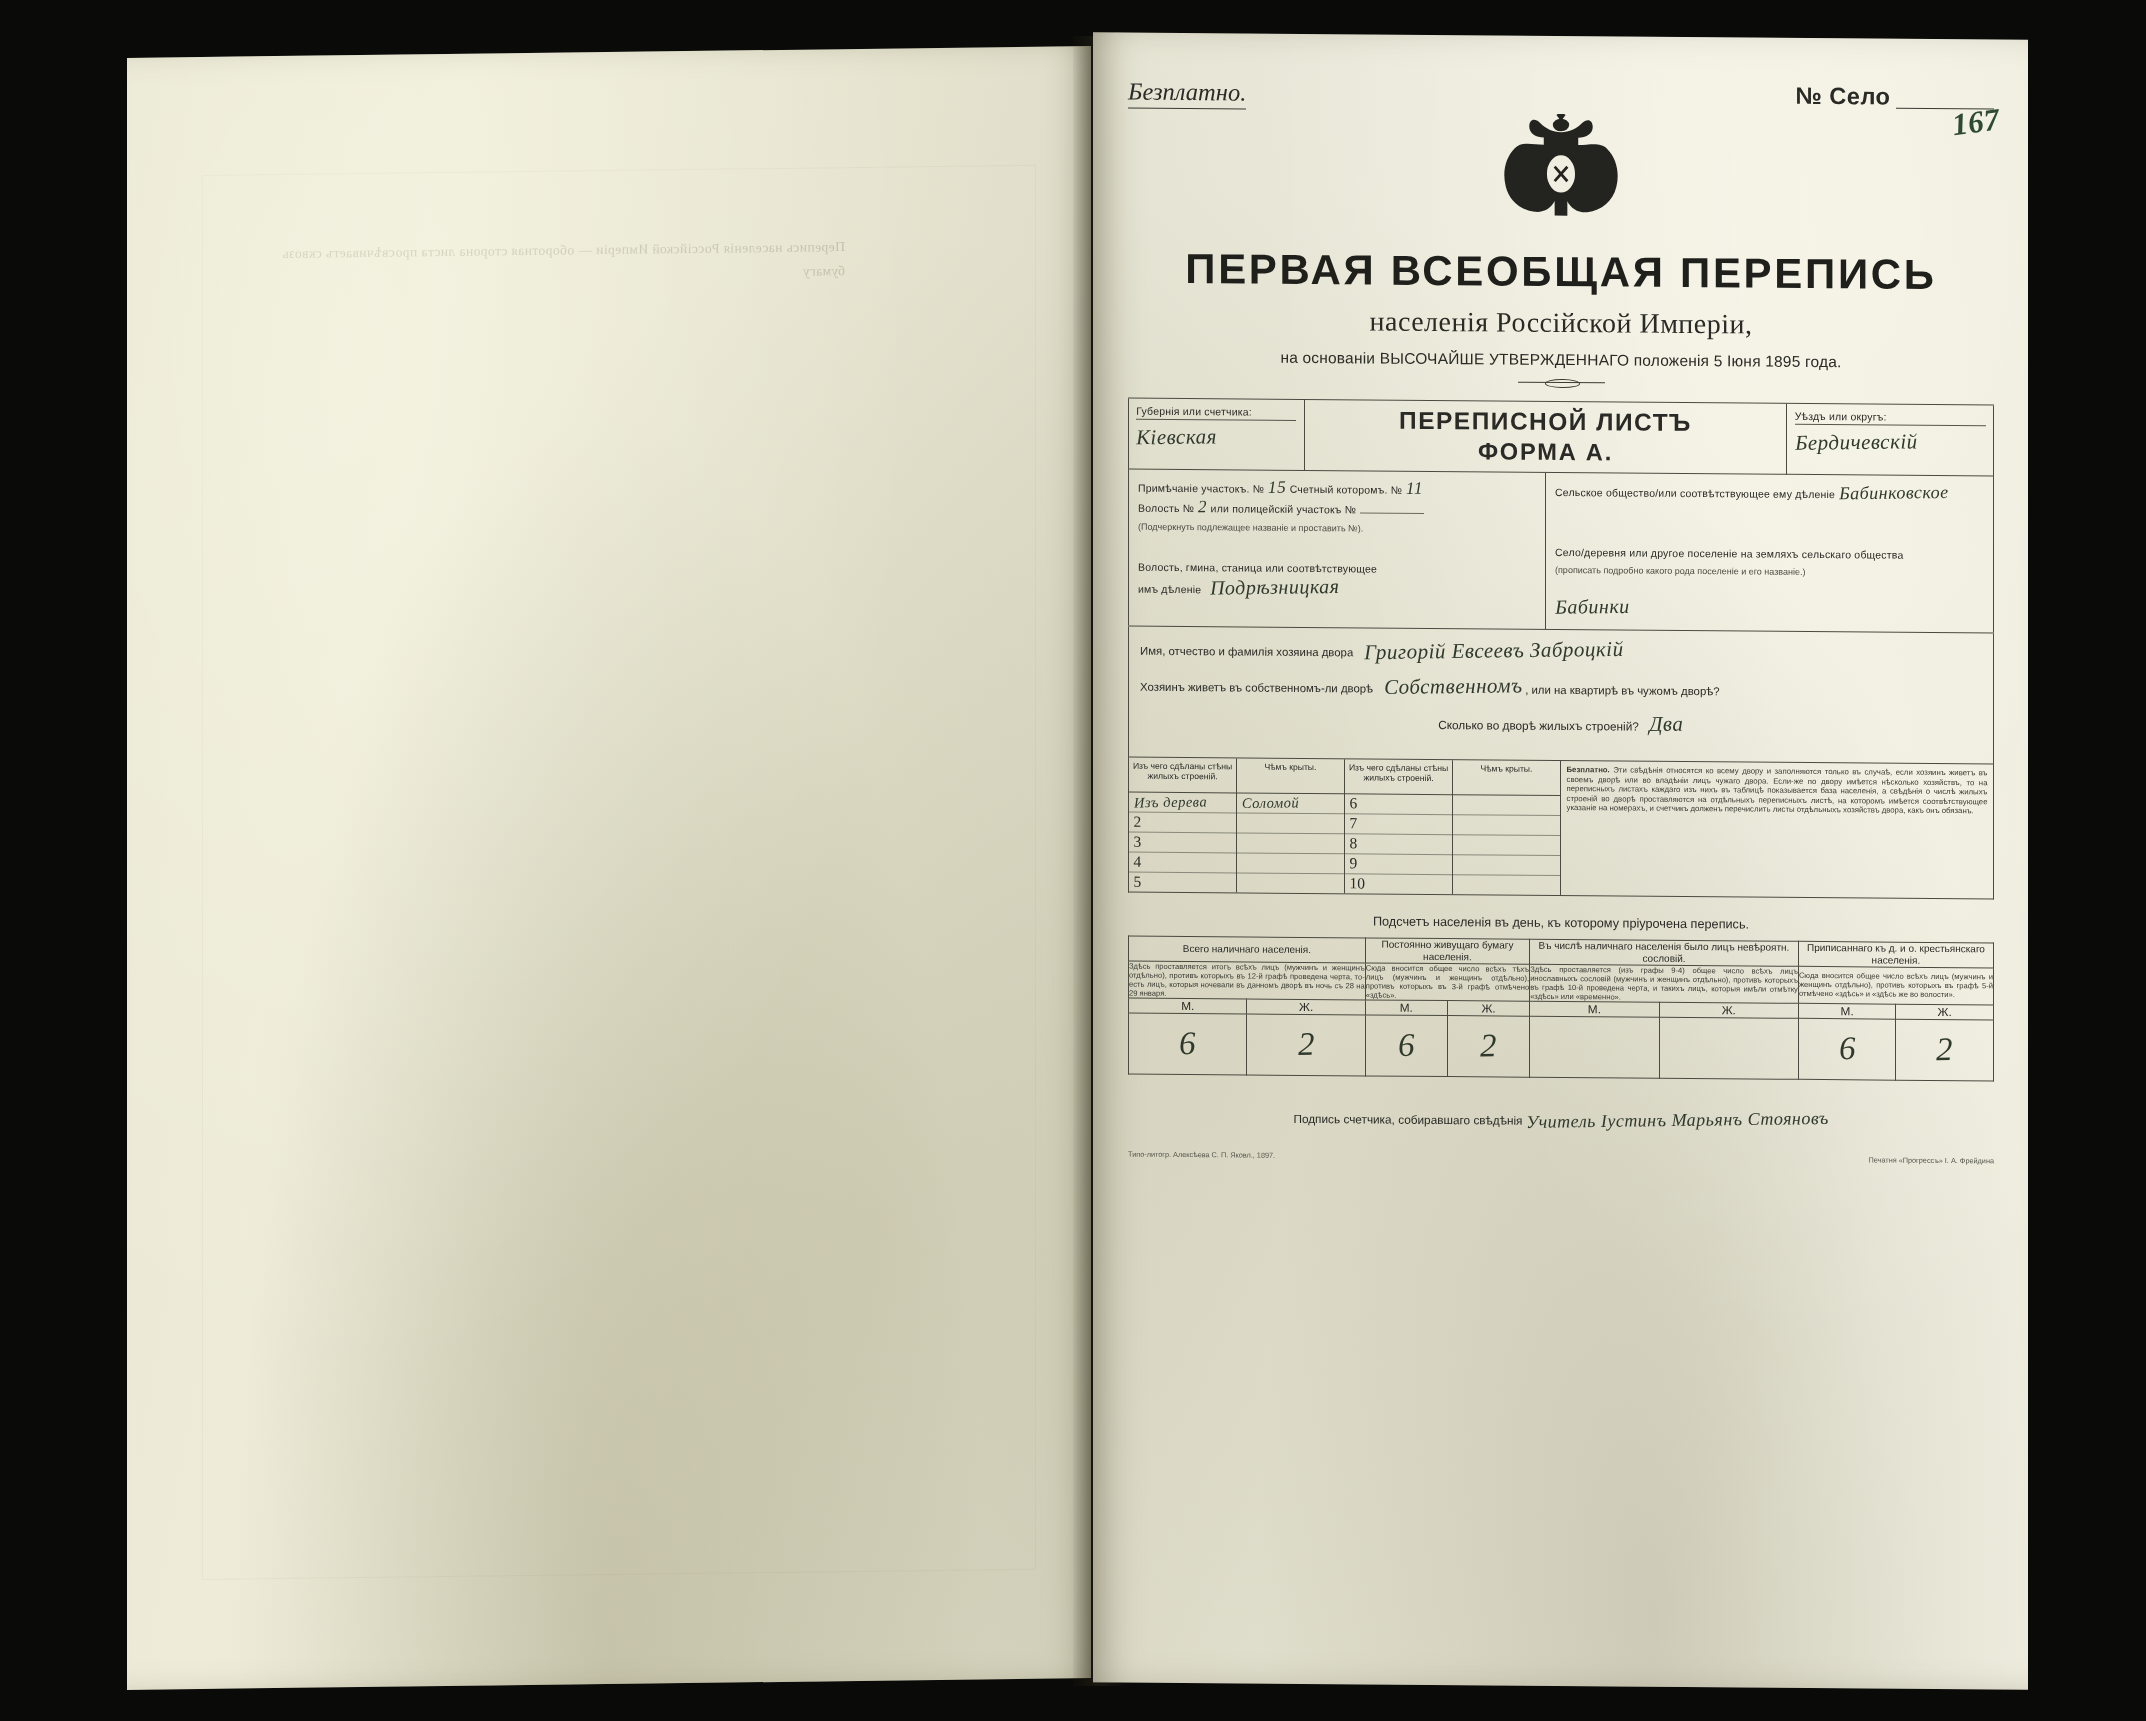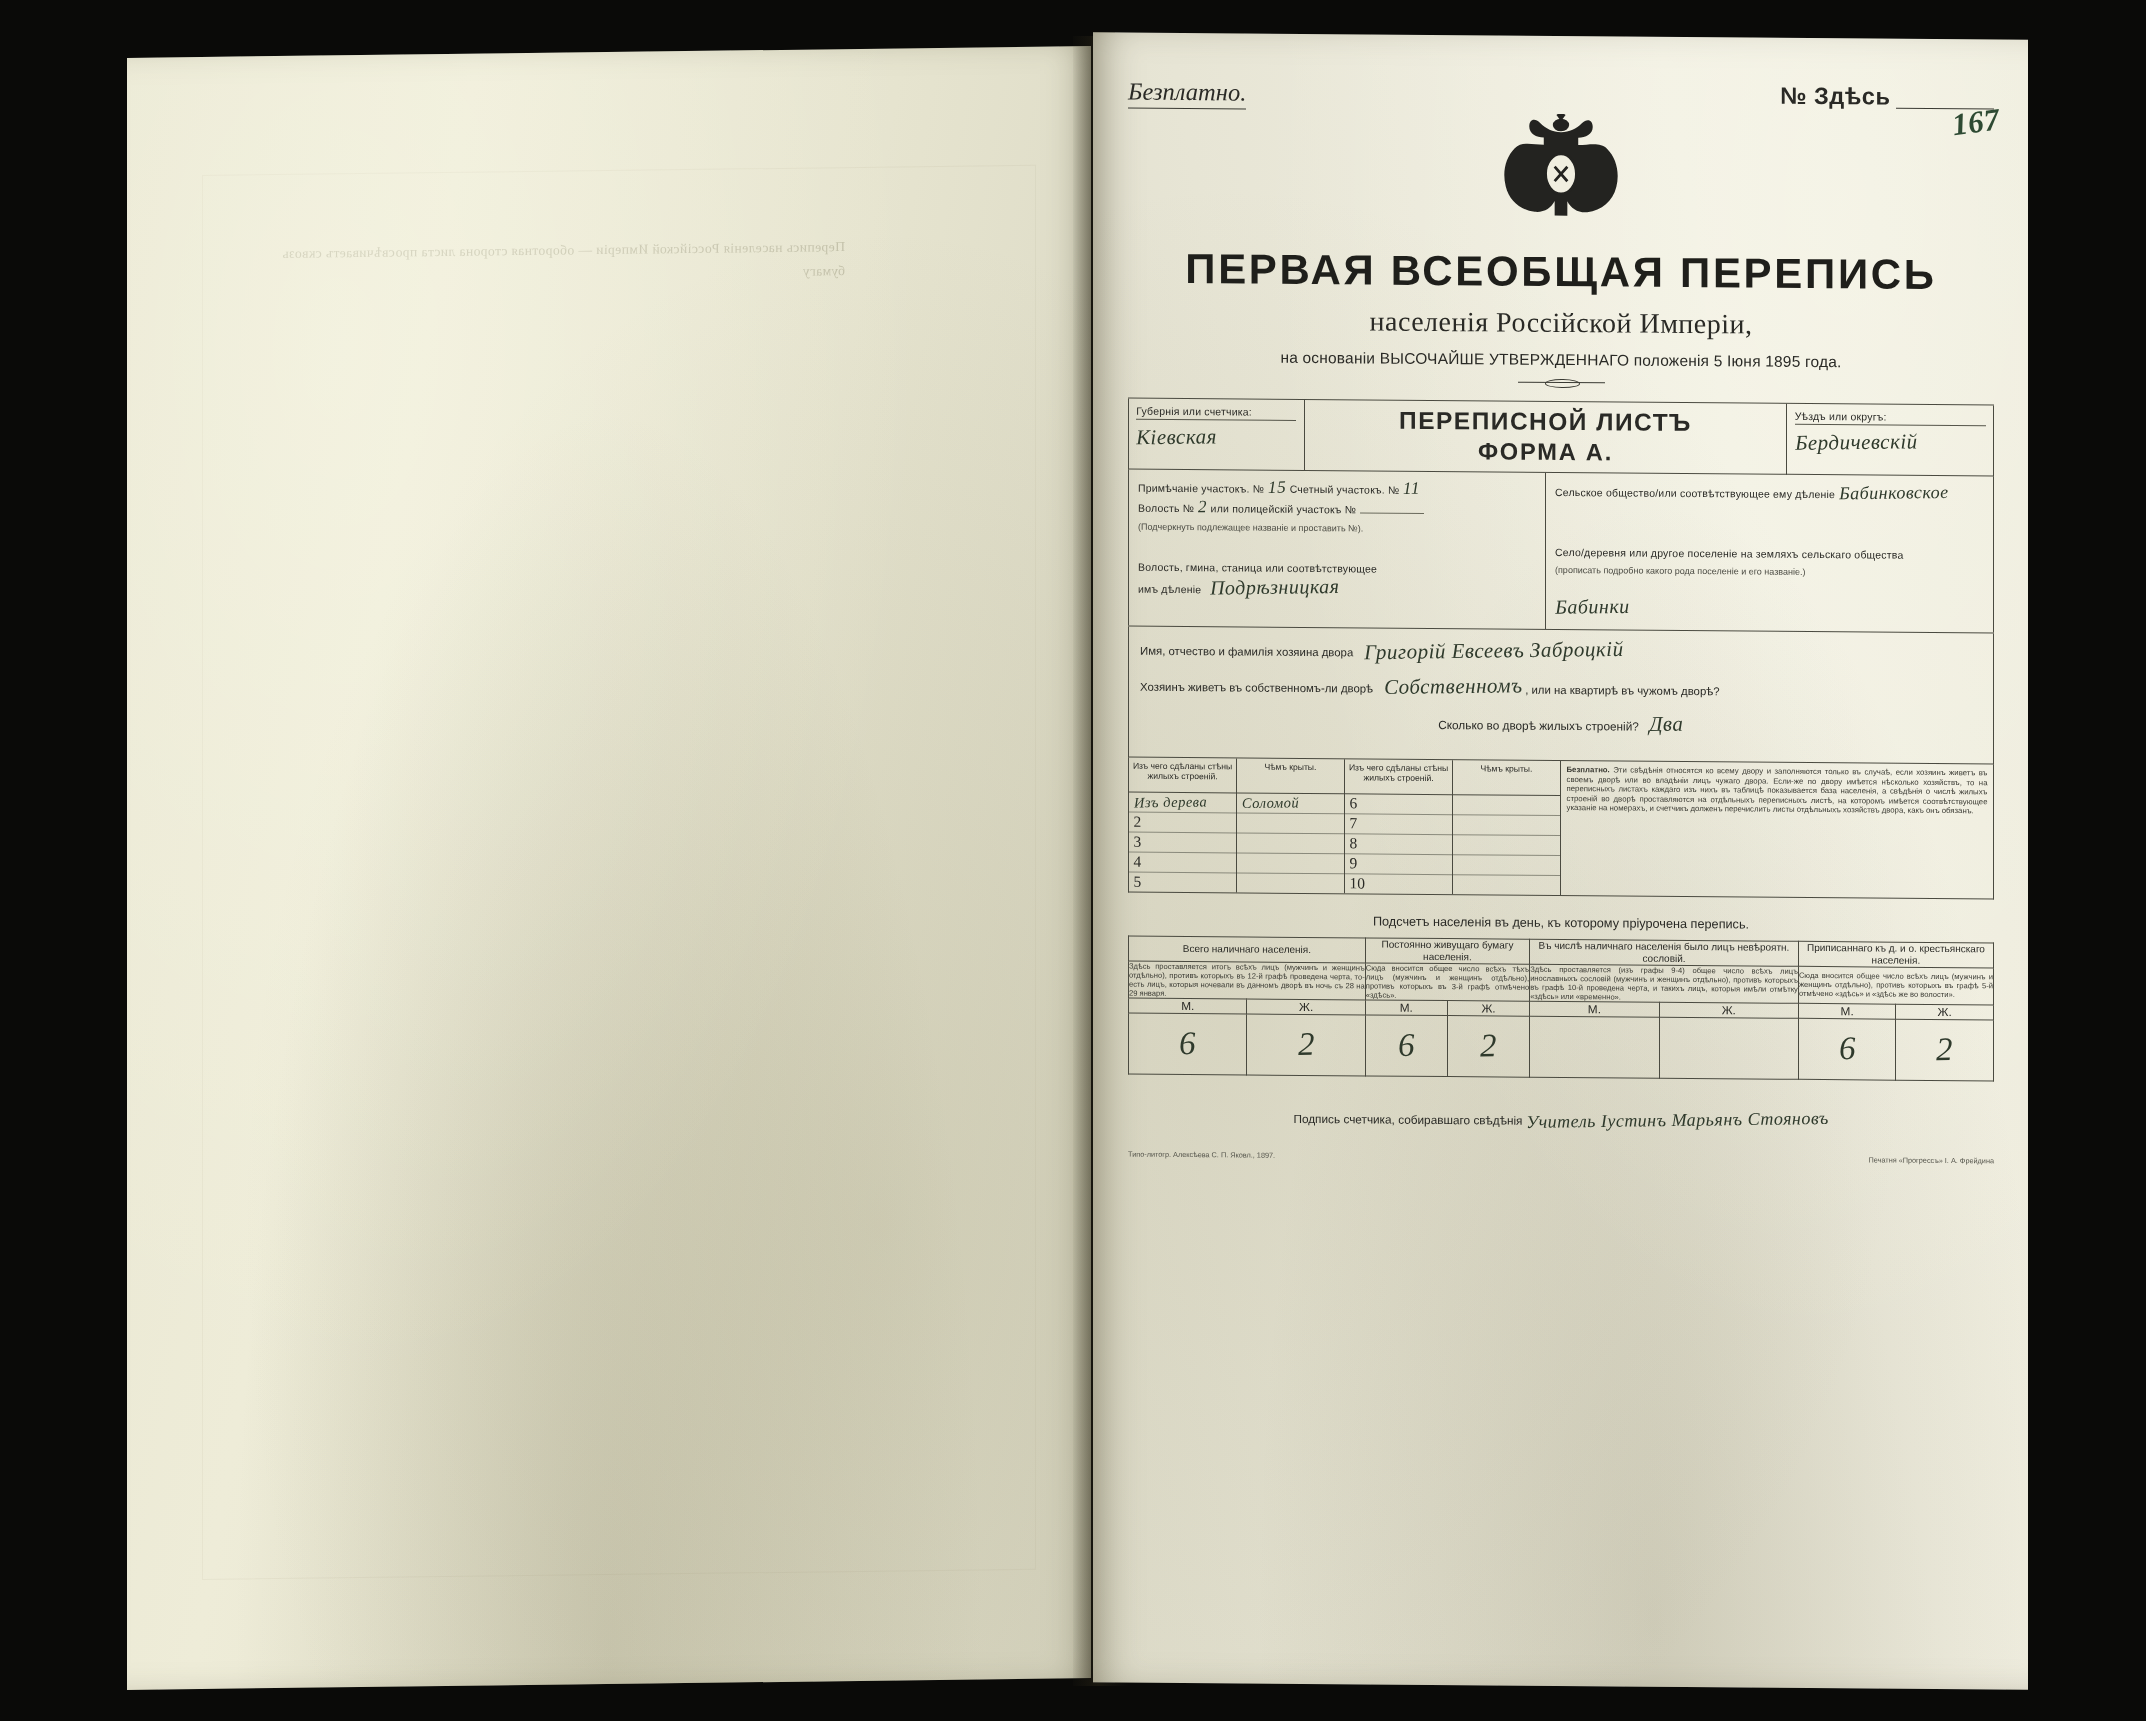--- a/index.html
+++ b/index.html
@@ -151,21 +151,21 @@
     <div id="gutter"></div>
 
     <div id="right-page">
       <div class="mottle"></div>
 
       <div class="form">
 
         <div class="toprow">
           <div class="free">Безплатно.</div>
           <div class="sheetno">
-            <span>№ Здѣсь</span><span class="line"></span>
+            <span>№ Село</span><span class="line"></span>
             <span class="scrawl handwrite">167</span>
           </div>
         </div>
 
         <div class="eagle">
           <svg width="136" height="109" viewBox="0 0 150 120">
             <g fill="#232320">
               <ellipse cx="75" cy="12" rx="9" ry="7"></ellipse>
               <path d="M75 8 l-5 -7 l5 -4 l5 4 z"></path>
               <path d="M75 20 C66 20 58 16 52 10 C46 4 40 6 40 14 C40 22 48 26 56 26 L56 34 C44 34 32 30 24 38 C14 48 10 64 14 80 C18 96 30 106 46 108 C56 109 64 104 68 96 L68 112 L82 112 L82 96 C86 104 94 109 104 108 C120 106 132 96 136 80 C140 64 136 48 126 38 C118 30 106 34 94 34 L94 26 C102 26 110 22 110 14 C110 6 104 4 98 10 C92 16 84 20 75 20 Z"></path>
@@ -194,21 +194,21 @@
           <div class="cell right">
             <span class="cap u">Уѣздъ или округъ:</span>
             <span class="fill hand">Бердичевскій</span>
           </div>
         </div>
 
         <div class="grid2">
           <div class="c cL">
             <span class="cap">Примѣчаніе участокъ. №</span>
             <span class="hand" style="font-size:17.3px">15</span>
-            <span class="cap">Счетный участокъ. №</span>
+            <span class="cap">Счетный которомъ. №</span>
             <span class="hand" style="font-size:17.3px">11</span>
             <br>
             <span class="cap">Волость №</span>
             <span class="hand" style="font-size:17.3px">2</span>
             <span class="cap">или полицейскій участокъ №</span>
             <span class="line"></span>
             <br>
             <span class="tiny">(Подчеркнуть подлежащее названіе и проставить №).</span>
             <div style="height:23.6px"></div>
             <span class="cap">Волость, гмина, станица или соотвѣтствующее</span><br>

